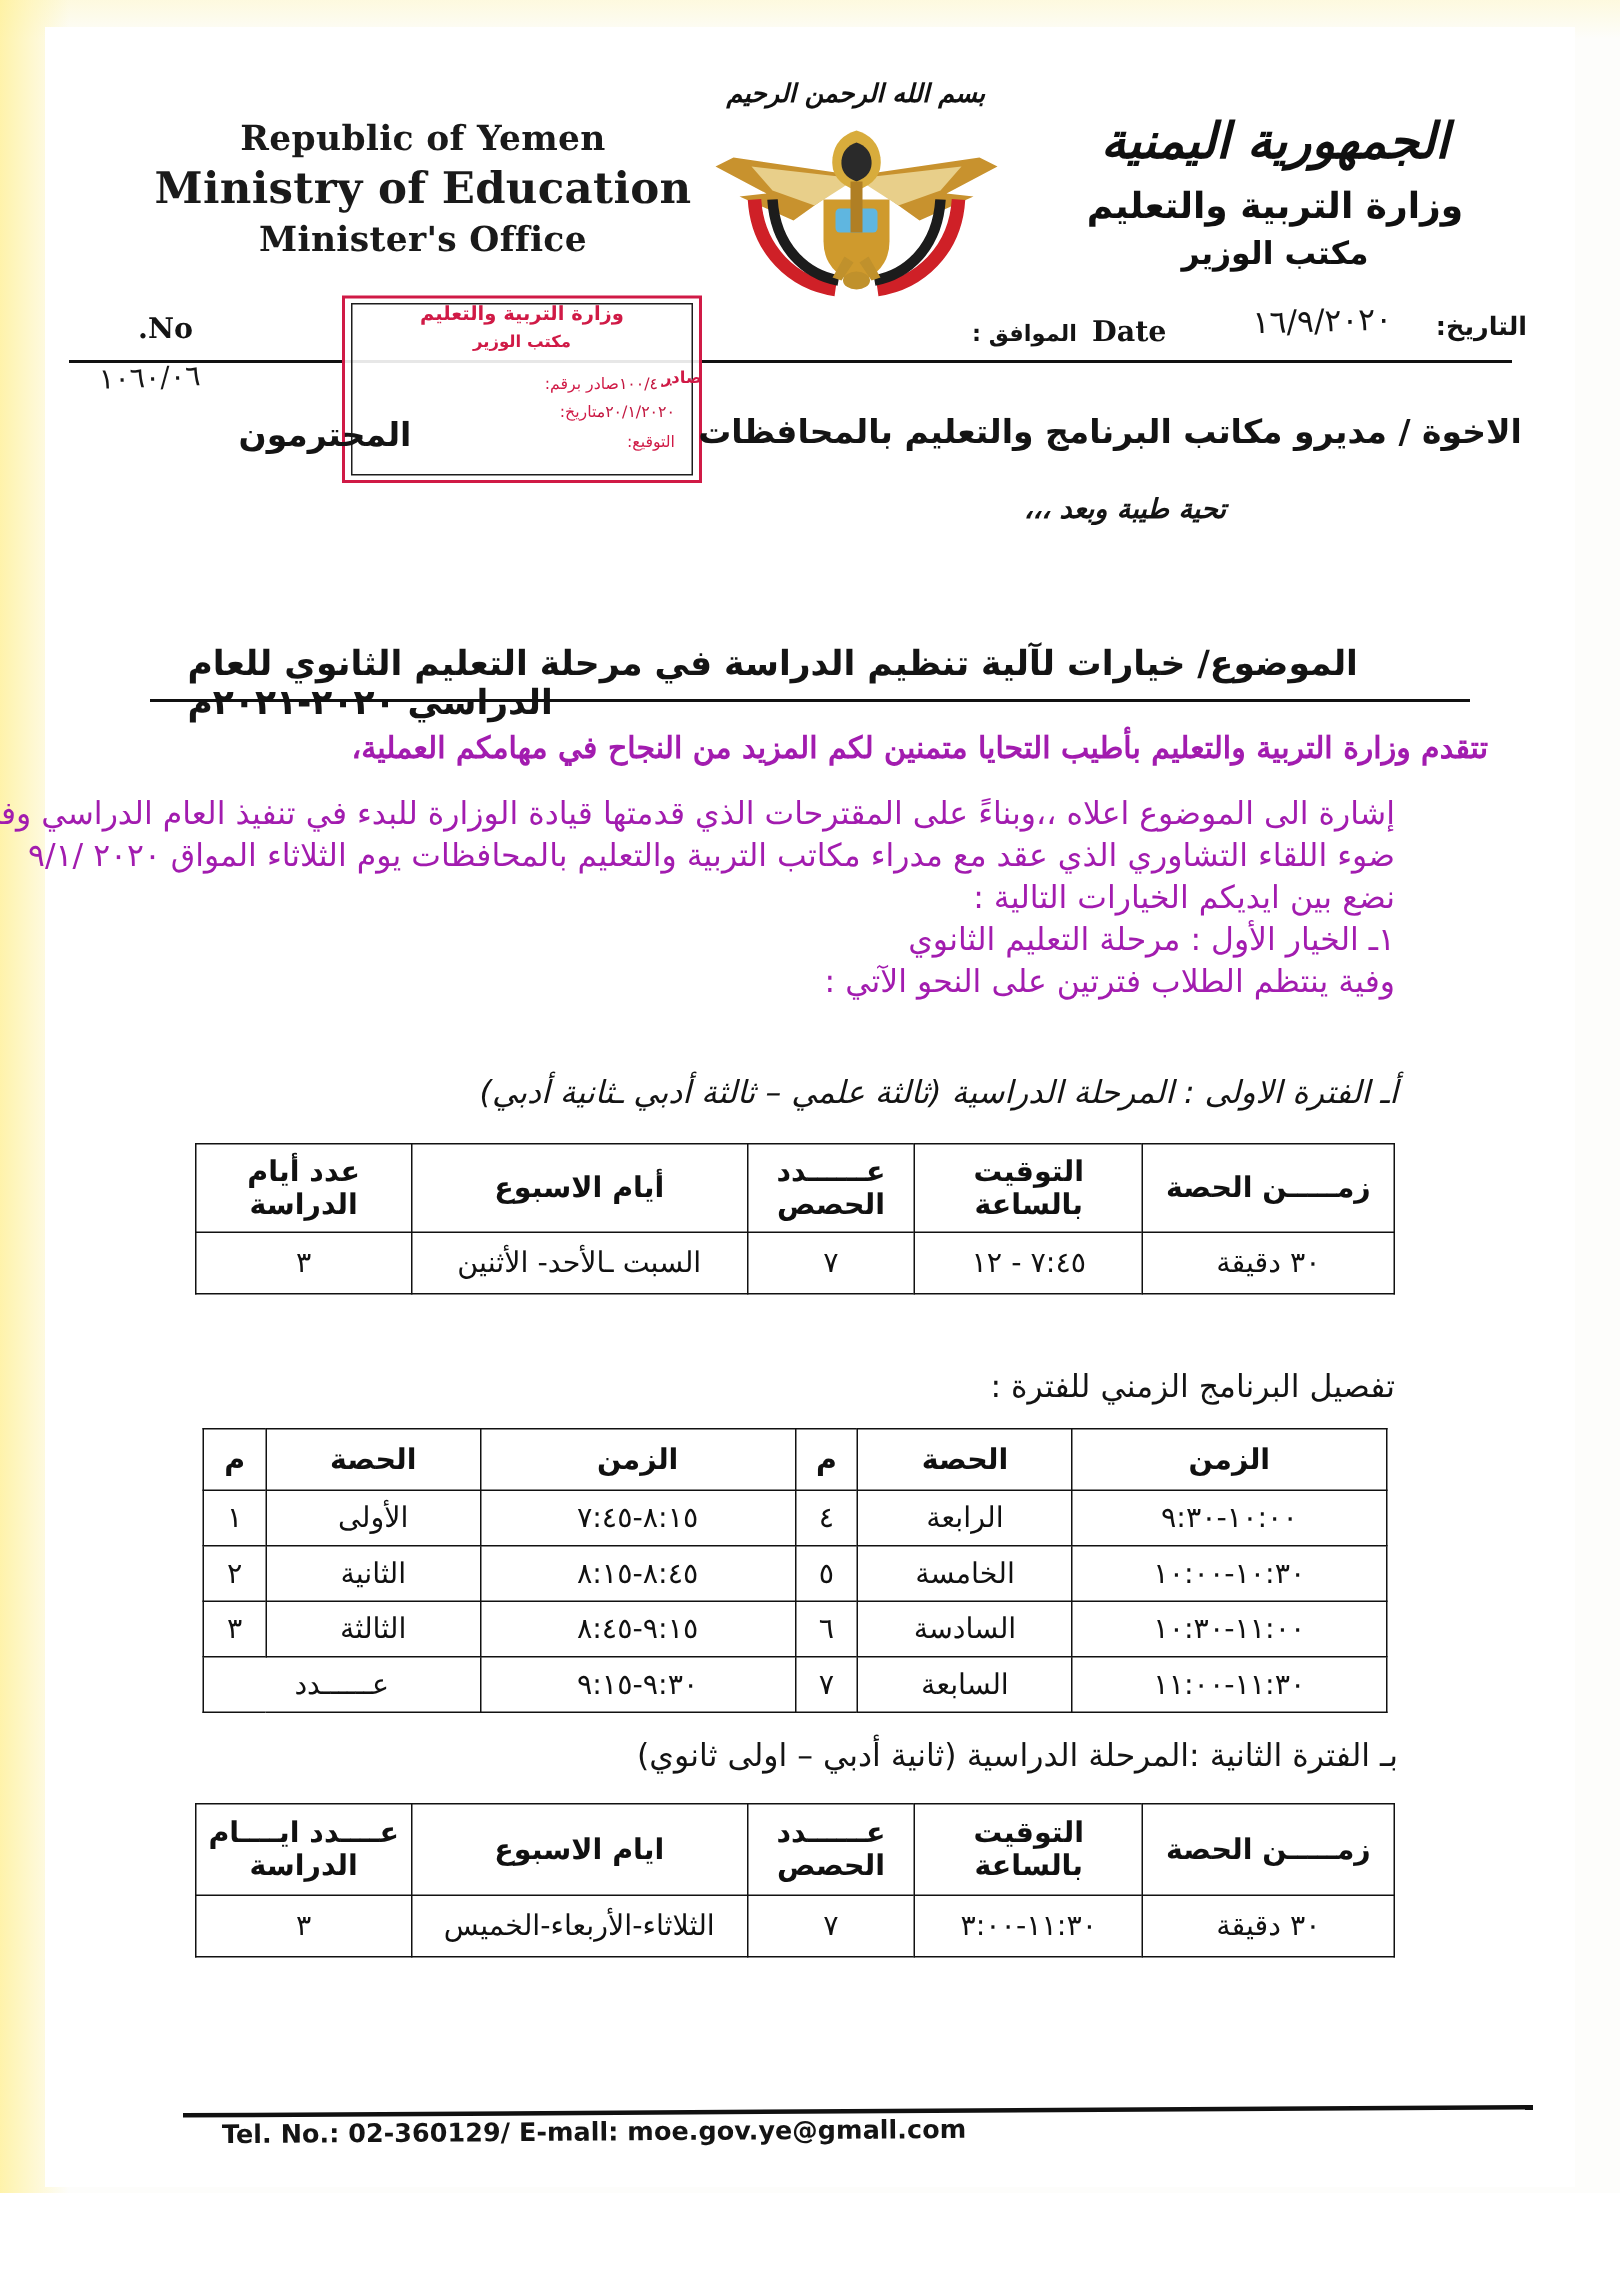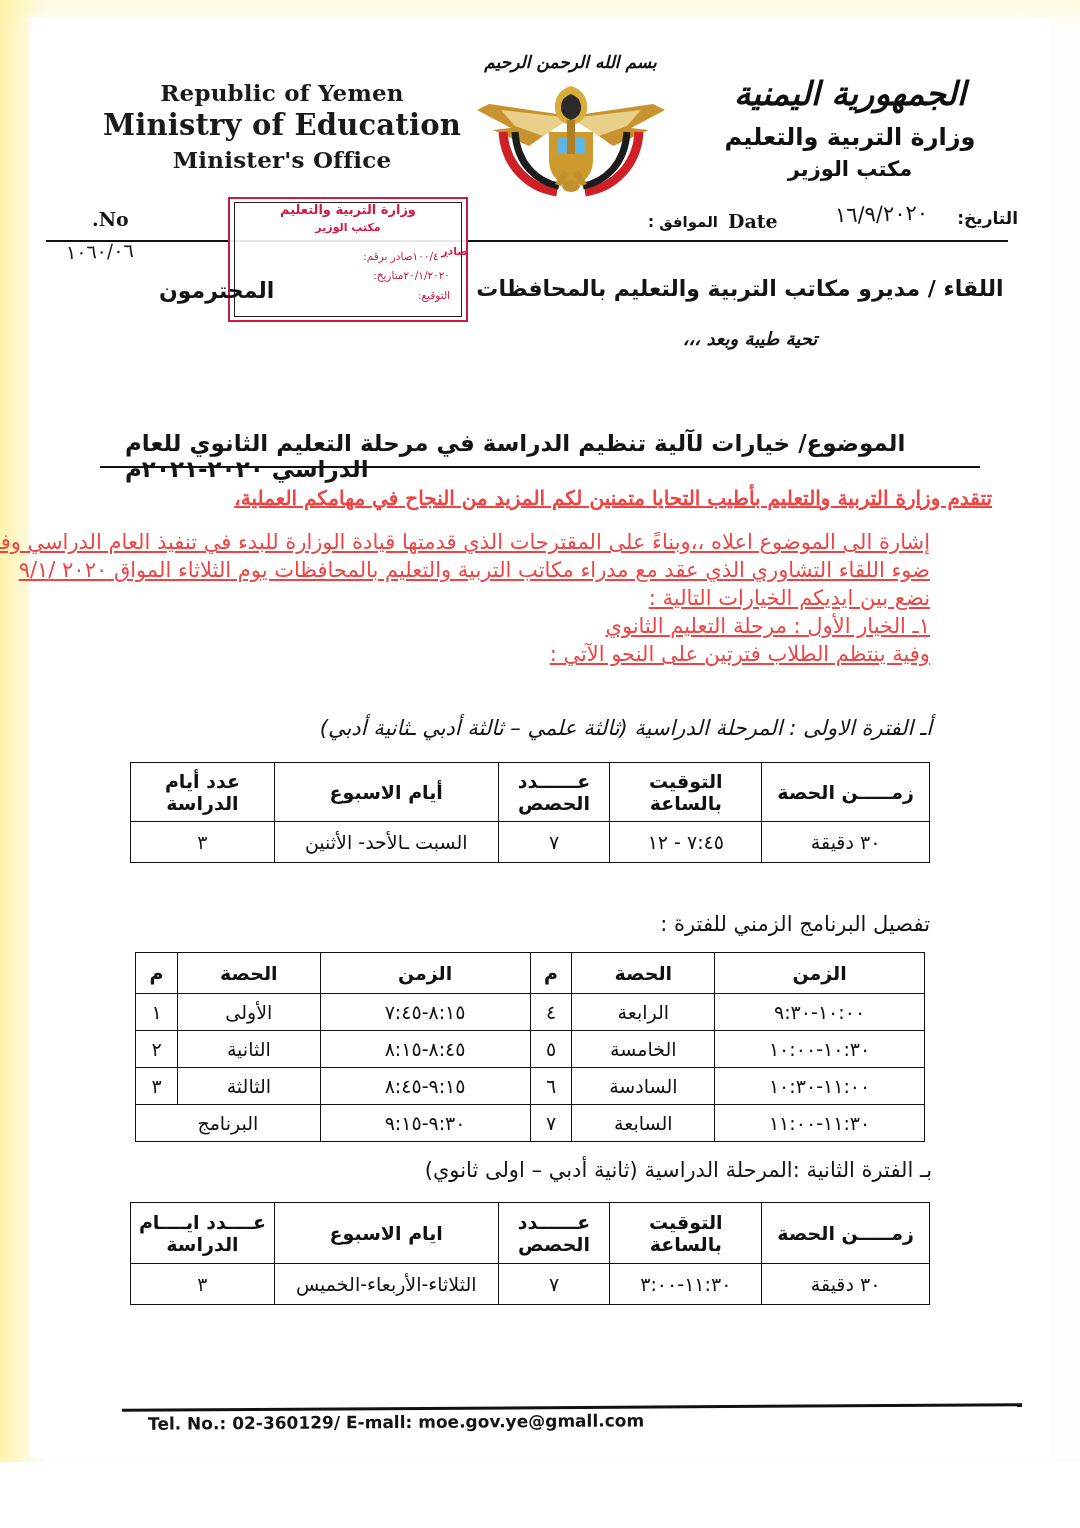--- a/index.html
+++ b/index.html
@@ -243,23 +243,22 @@
     position: absolute;
     left: 100px; top: 466px;
     width: 880px; height: 0;
     border-top: 2.5px solid #111;
   }
 
   
   .body-line {
     position: absolute;
     font-size: 21px;
-    color: #ef4444;
+    color: #a21caf;
     white-space: nowrap;
-    text-decoration: underline;
   }
   .body-0 {
     right: 88px; top: 486px;
     font-family: "DejaVu Serif", "Liberation Serif", serif;
     font-size: 20px;
     font-weight: bold;
     letter-spacing: -1px;
   }
   .body-1 { right: 150px; top: 530px; }
   .body-2 { right: 150px; top: 558px; }
@@ -408,21 +407,21 @@
       <div>
         <span class="fv">٢٠/١/٢٠٢٠م</span><span>تاريخ:</span>
       </div>
       <div>
         <span class="fv"></span><span>التوقيع:</span>
       </div>
     </div>
   </div>
 
   <div class="mohtaramoon">المحترمون</div>
-  <div class="addressee">اللقاء / مديرو مكاتب التربية والتعليم بالمحافظات</div>
+  <div class="addressee">الاخوة / مديرو مكاتب البرنامج والتعليم بالمحافظات</div>
   <div class="greeting">تحية طيبة وبعد ،،،</div>
 
   <div class="subject">الموضوع/ خيارات لآلية تنظيم الدراسة في مرحلة التعليم الثانوي للعام الدراسي ٢٠٢٠-٢٠٢١م</div>
   <div class="subject-underline"></div>
 
   <div class="body-line body-0">تتقدم وزارة التربية والتعليم بأطيب التحايا متمنين لكم المزيد من النجاح في مهامكم العملية،</div>
   <div class="body-line body-1">إشارة الى الموضوع اعلاه ،،وبناءً على المقترحات الذي قدمتها قيادة الوزارة للبدء في تنفيذ العام الدراسي وفي</div>
   <div class="body-line body-2">ضوء اللقاء التشاوري الذي عقد مع مدراء مكاتب التربية والتعليم بالمحافظات يوم الثلاثاء المواق ٢٠٢٠ /٩/١</div>
   <div class="body-line body-3">نضع بين ايديكم الخيارات التالية :</div>
   <div class="body-line body-4">١ـ الخيار الأول : مرحلة التعليم الثانوي</div>
@@ -483,21 +482,21 @@
       <td>٦</td>
       <td>٩:١٥-٨:٤٥</td>
       <td>الثالثة</td>
       <td>٣</td>
     </tr>
     <tr>
       <td>١١:٣٠-١١:٠٠</td>
       <td>السابعة</td>
       <td>٧</td>
       <td>٩:٣٠-٩:١٥</td>
-      <td colspan="2">البرنامج</td>
+      <td colspan="2">عــــــدد</td>
     </tr>
   </tbody>
     </table>
 
   <div class="sec-b">بـ الفترة الثانية :المرحلة الدراسية (ثانية أدبي – اولى ثانوي)</div>
 
   <table class="doc" id="table-period-2">
     <tbody>
         <tr>
       <th style="width:21%">زمـــــن الحصة</th>

